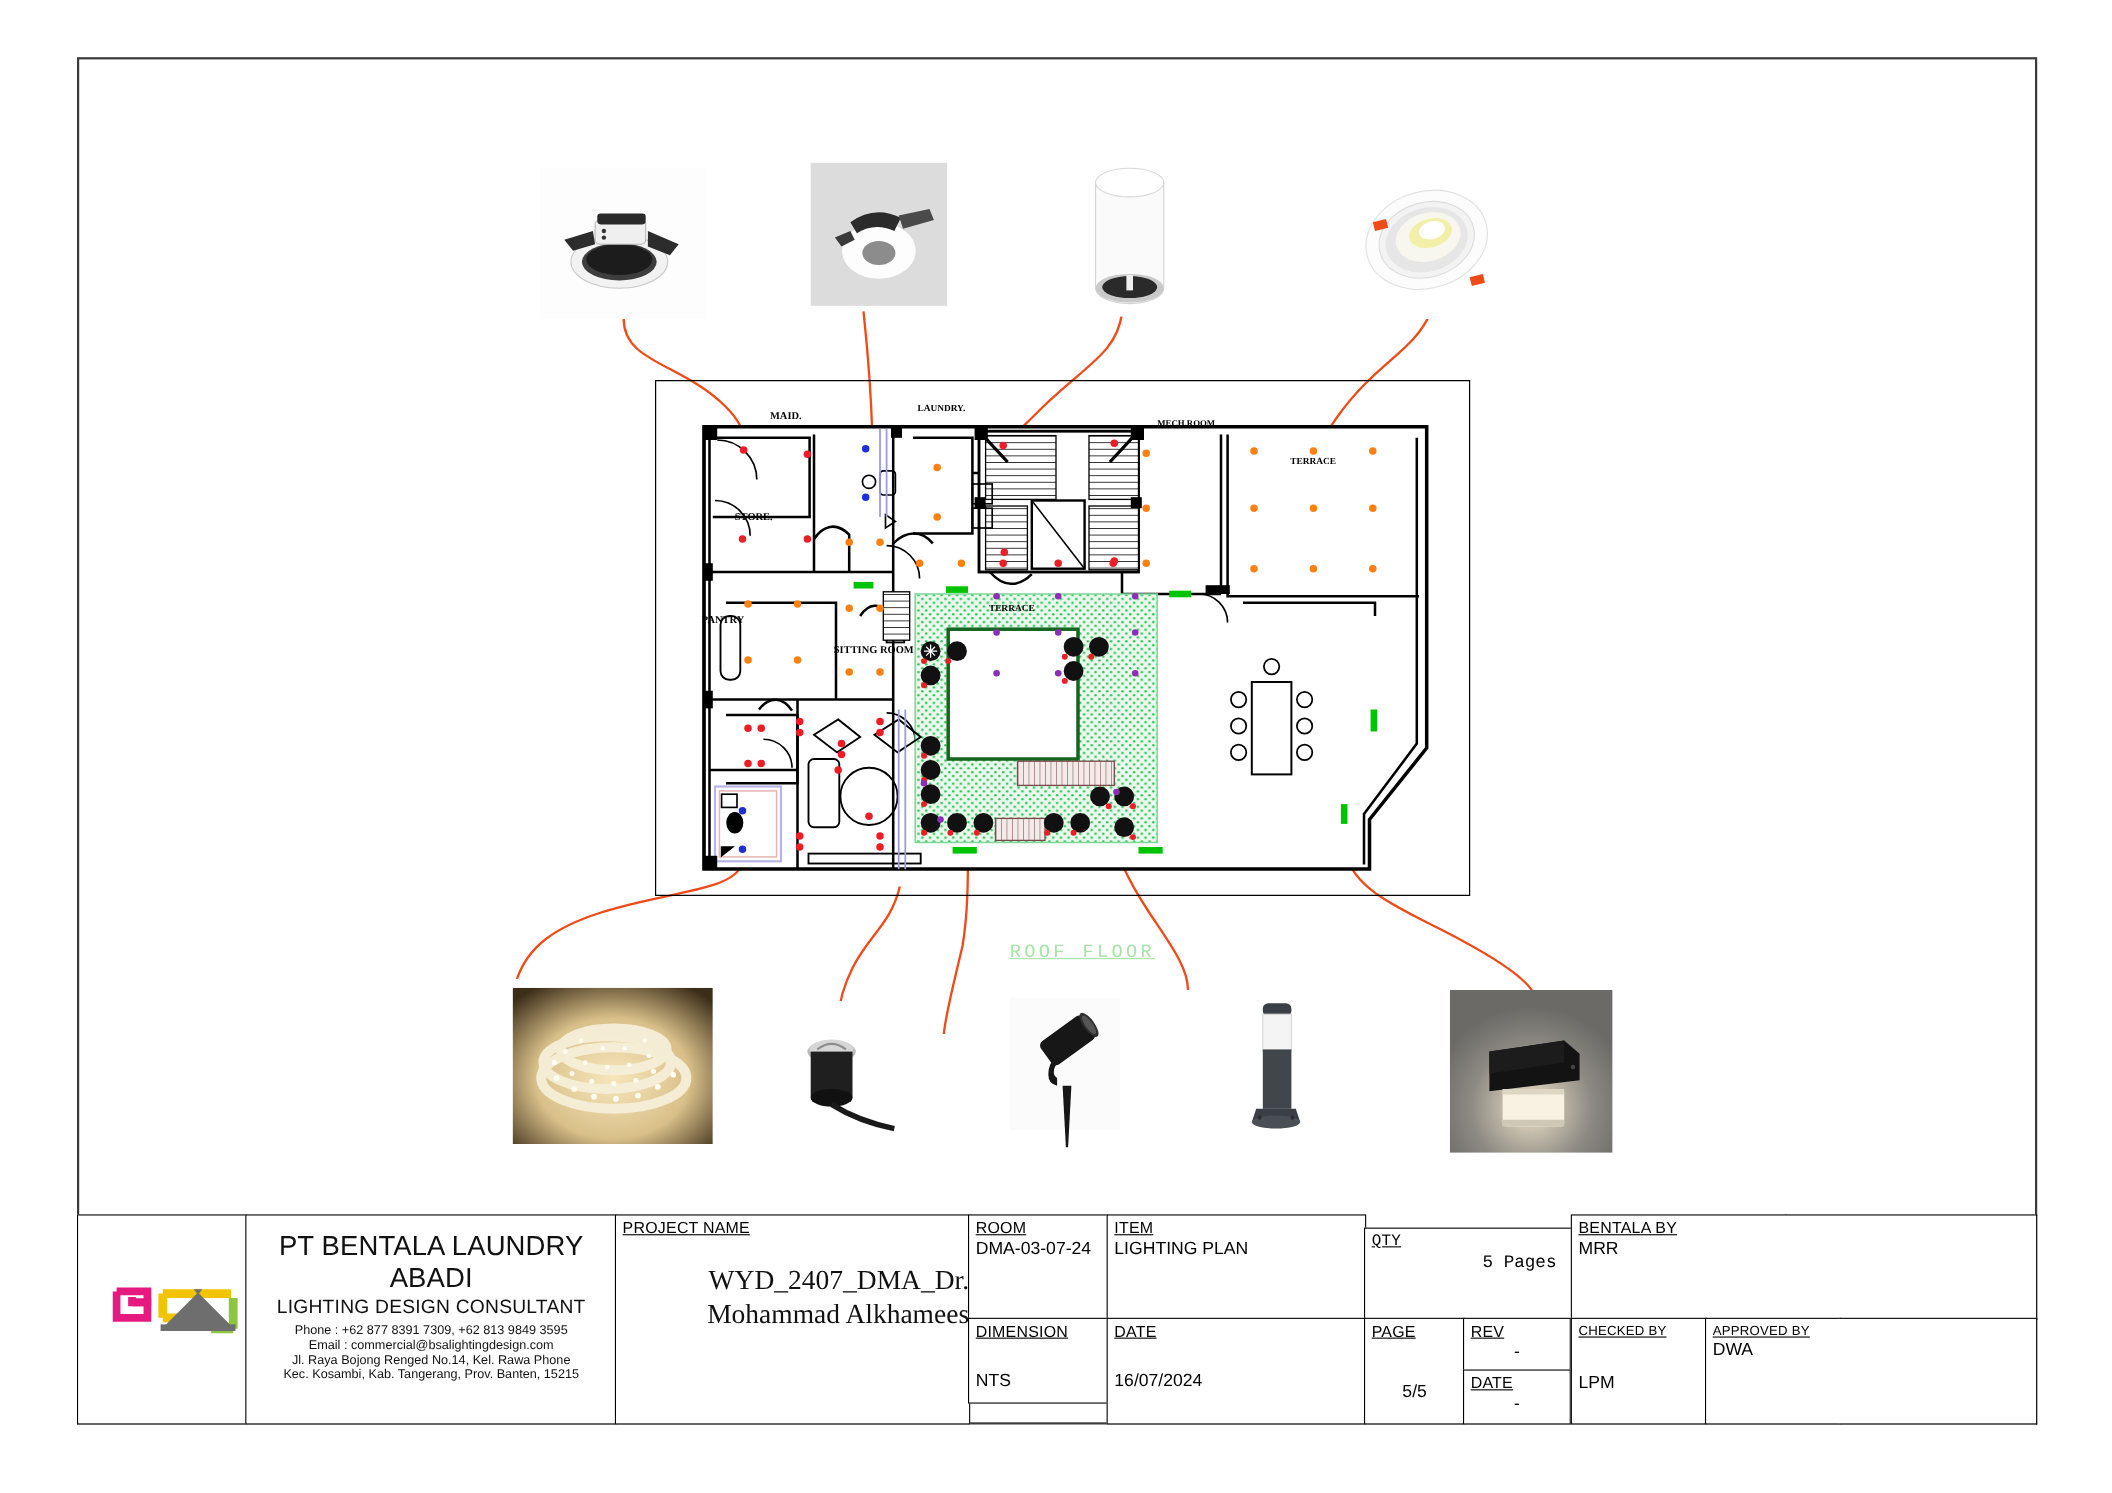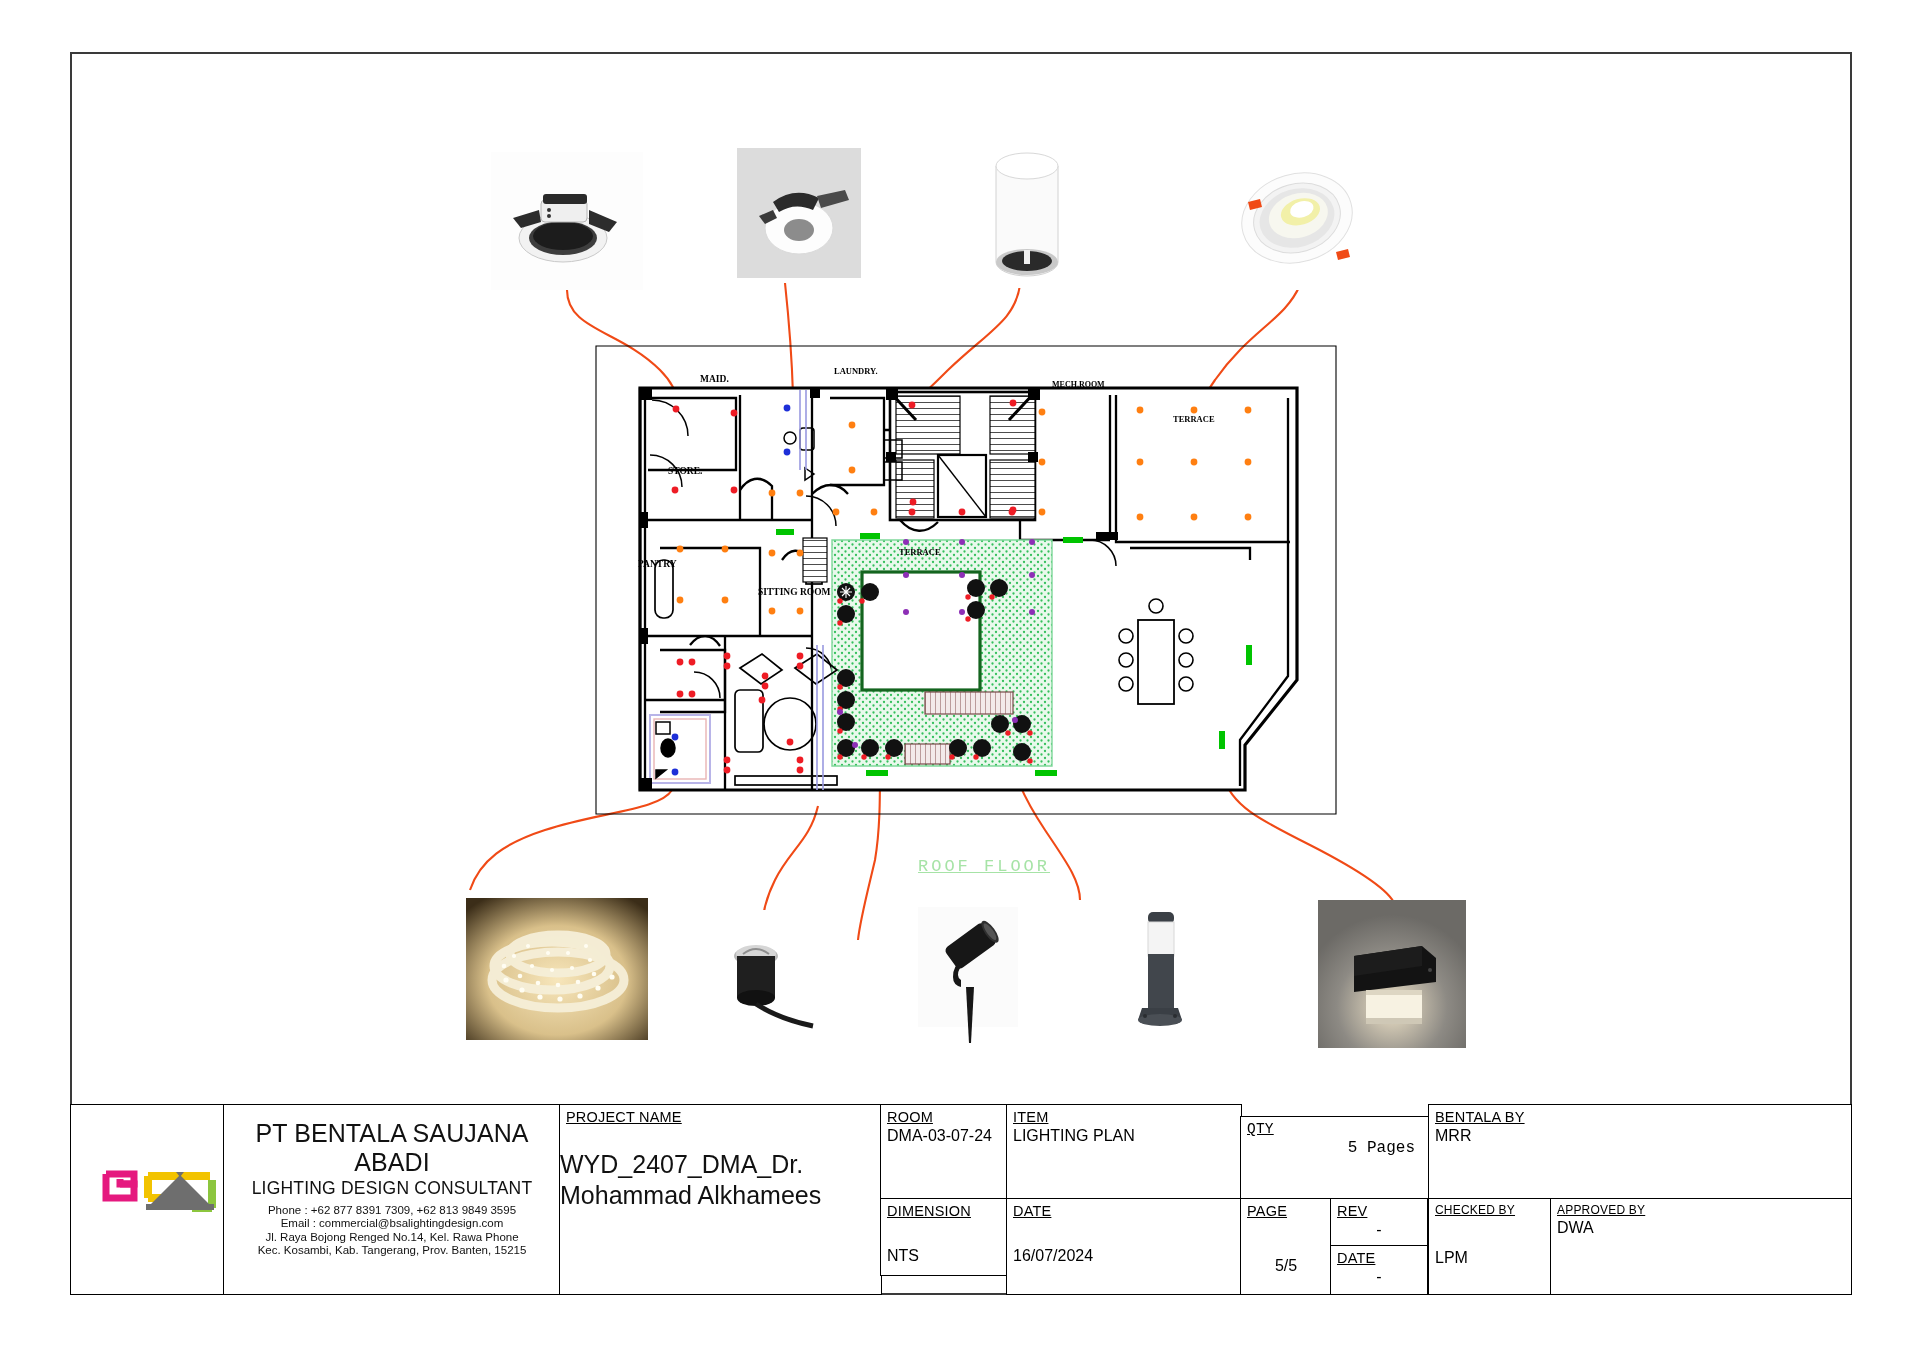--- a/index.html
+++ b/index.html
@@ -22,21 +22,21 @@
   .tb .val{font-size:16px;color:#000;padding:2px 6px;display:block;}
   .tb .val.c{text-align:center;}
   .tb .val.r{text-align:right;padding-right:14px;}
 
   .company{position:absolute;left:0;top:0;width:100%;text-align:center;}
   .company .l1{font-size:25px;letter-spacing:.1px;color:#111;margin-top:14px;}
   .company .l2{font-size:17.5px;color:#111;letter-spacing:.2px;margin-top:1px;}
   .company .l3{font-size:11.5px;color:#111;line-height:13.4px;margin-top:5px;}
   .company .l3 div{white-space:nowrap;}
 
-  .projname{position:absolute;left:0;top:44px;width:100%;text-align:left;font-size:25px;color:#111;line-height:31px;}
+  .projname{position:absolute;left:0;top:44px;width:100%;text-align:right;font-size:25px;color:#111;line-height:31px;font-family:Liberation Serif, serif;}
 
   
   .logo{position:absolute;left:92px;top:1152px;width:140px;height:68px;}
 
   
   .rooflbl{position:absolute;font-family:"Liberation Mono",monospace;color:#a6e3a6;font-size:17px;letter-spacing:3px;text-decoration:underline;}
 
   .plan{position:absolute;left:596px;top:344px;width:740px;height:470px;}
   .roomlabel{position:absolute;font-family:"Liberation Serif",serif;font-weight:bold;color:#000;white-space:nowrap;}
 </style>
@@ -527,21 +527,21 @@
       </g>
     </svg>
   </div>
 
   <div class="tb">
 
     <div class="cell" style="left:0;top:0;width:155px;height:191px;"></div>
 
     <div class="cell" style="left:153px;top:0;width:338px;height:191px;">
       <div class="company">
-        <div class="l1">PT BENTALA SAUJANA ABADI</div>
+        <div class="l1">PT BENTALA LAUNDRY ABADI</div>
         <div class="l2">LIGHTING DESIGN CONSULTANT</div>
         <div class="l3">
           <div>Phone :  +62 877 8391 7309, +62 813 9849 3595</div>
           <div>Email :  commercial@bsalightingdesign.com</div>
           <div>Jl. Raya Bojong Renged No.14, Kel. Rawa Phone</div>
           <div>Kec. Kosambi, Kab. Tangerang, Prov. Banten, 15215</div>
         </div>
       </div>
     </div>
 

